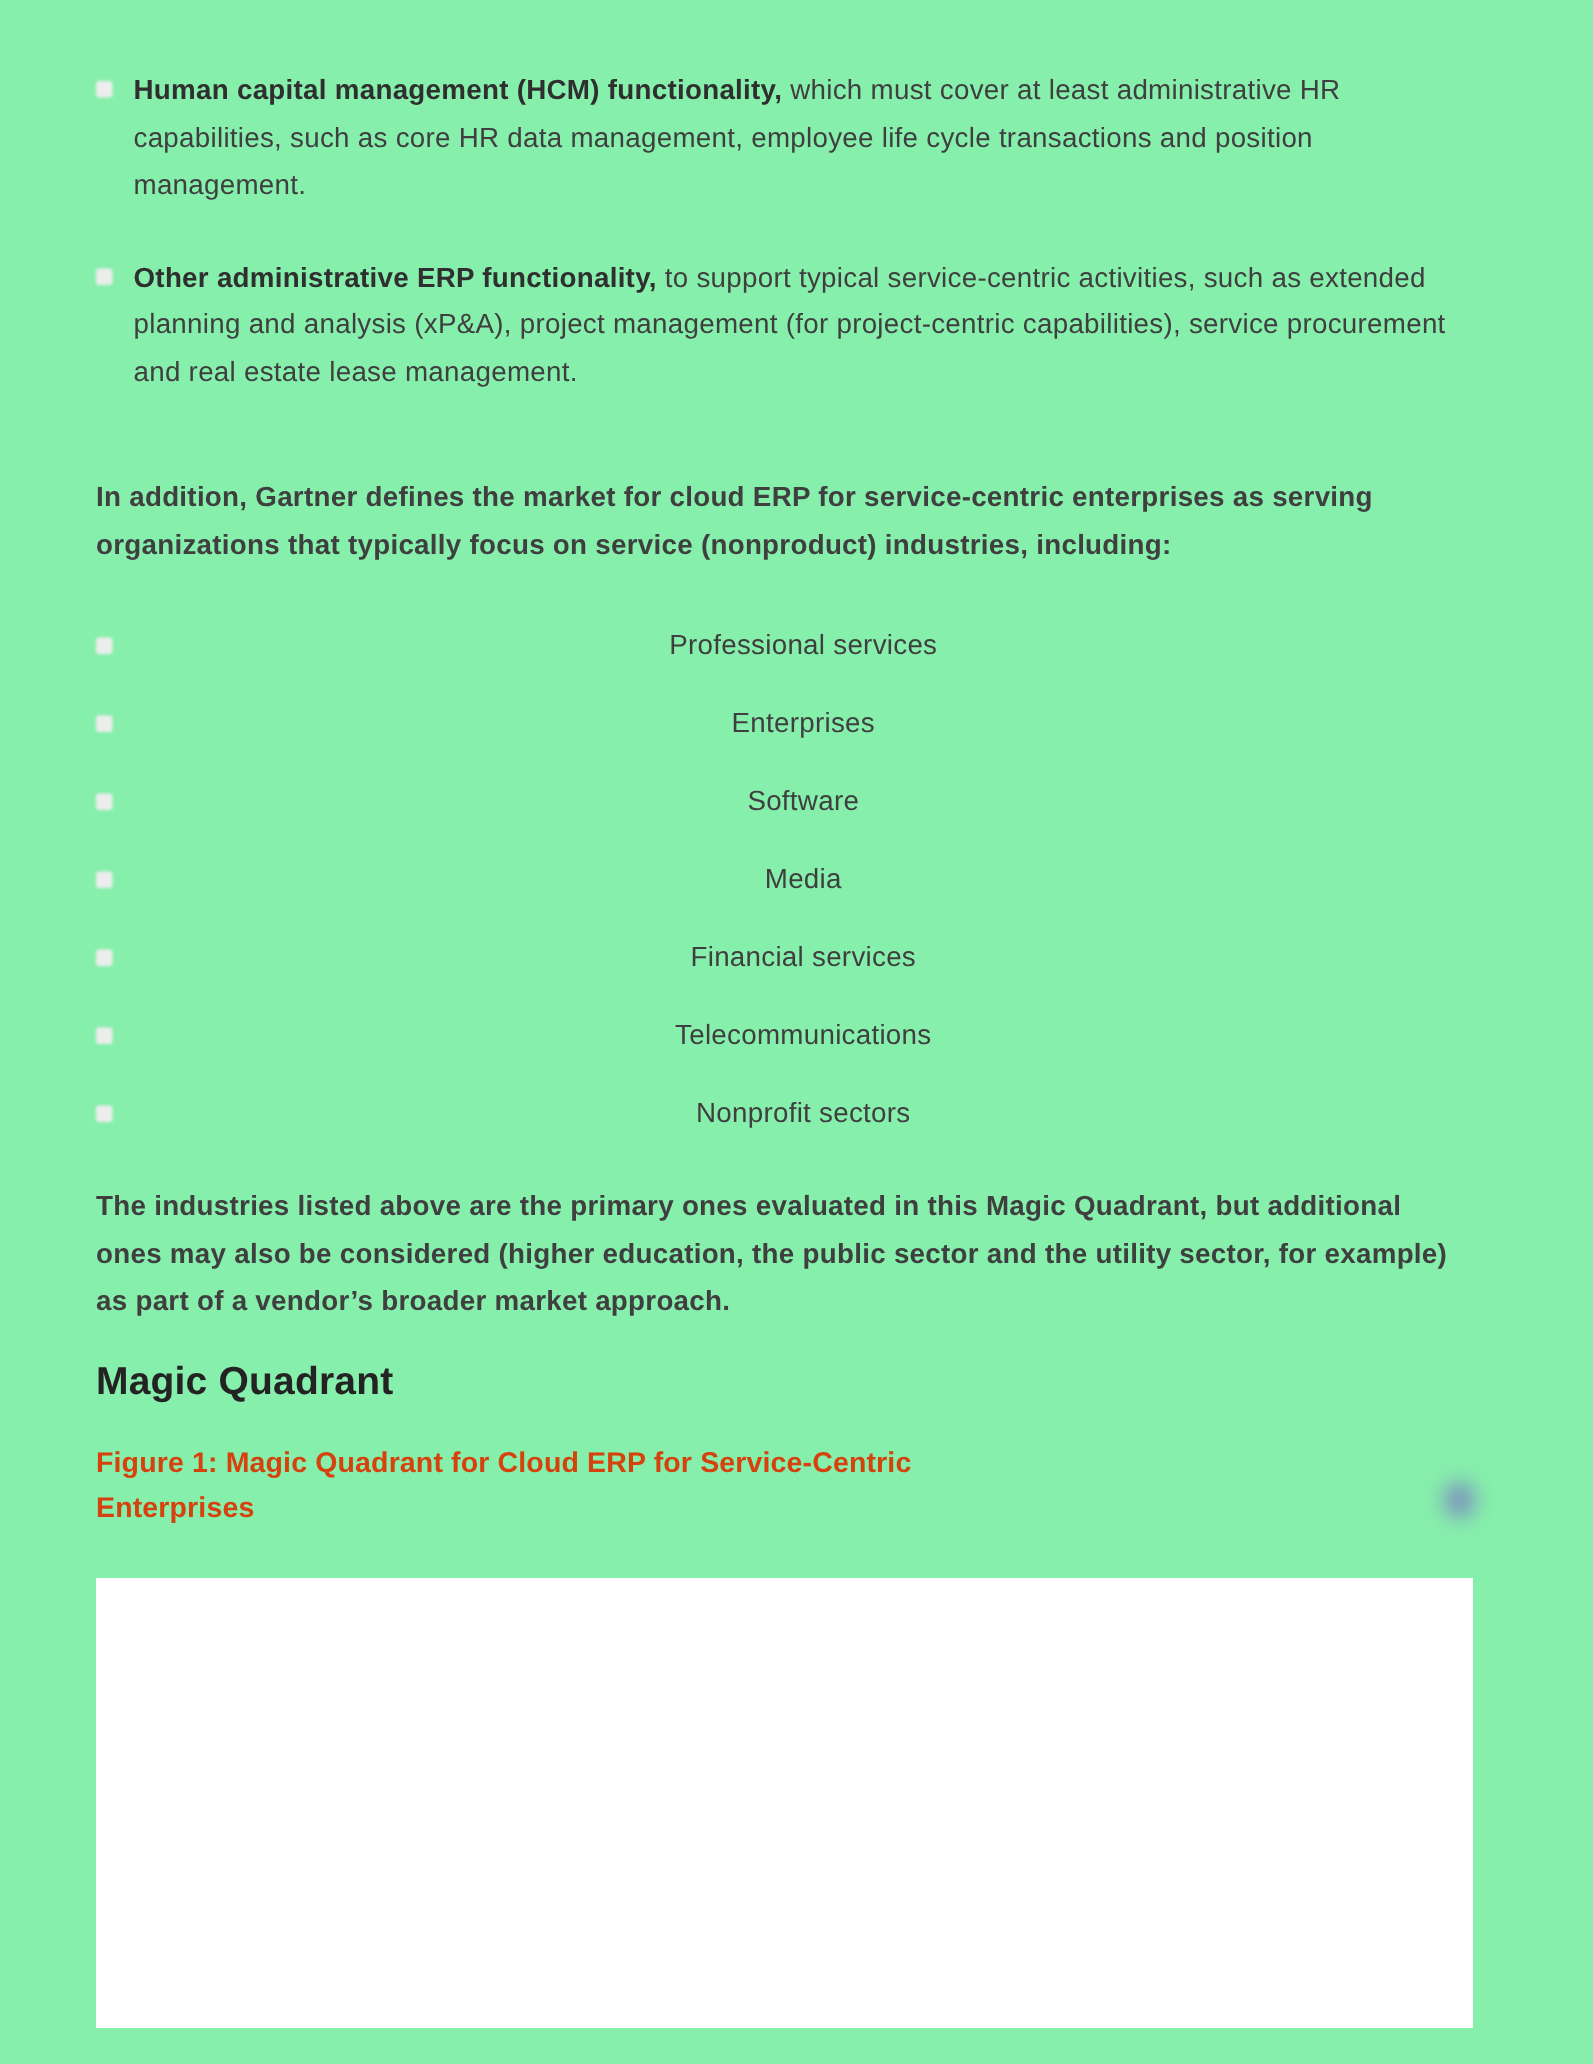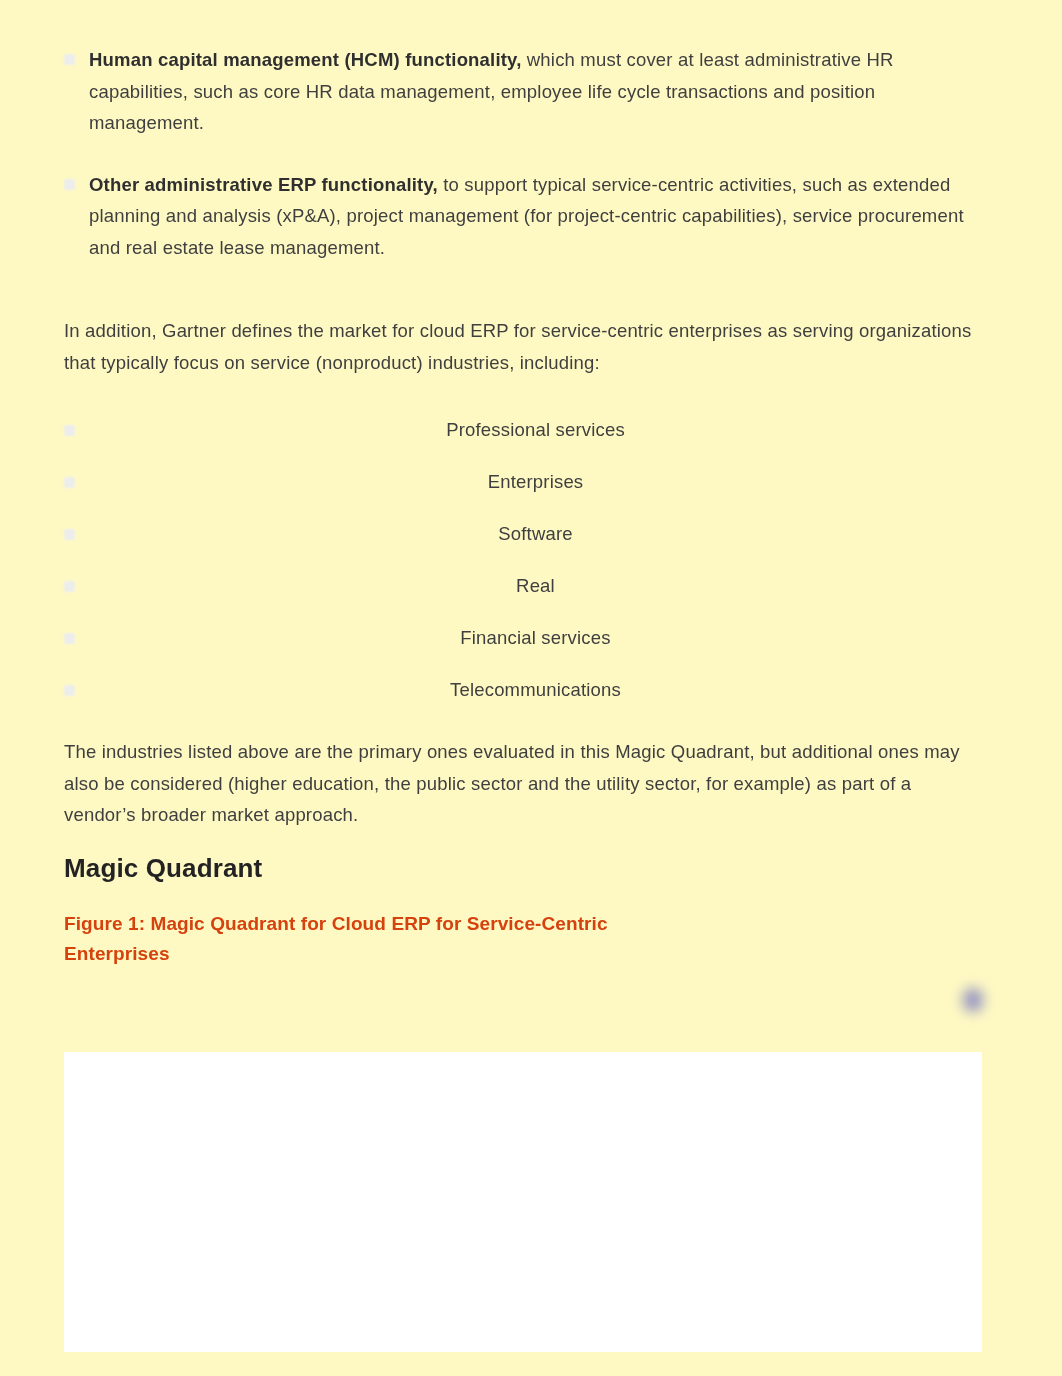--- a/index.html
+++ b/index.html
@@ -15,21 +15,21 @@
     color: #3f3f3f;
     position: relative;
     overflow: hidden;
     -webkit-font-smoothing: antialiased;
   }
 
   .page {
     position: relative;
     width: 1062px;
     height: 1376px;
-    background: #fef9c3;
+    background: #86efac;
     box-sizing: border-box;
     padding: 0;
   }
 
   .content {
     position: absolute;
     left: 64px;
     top: 44px;
     width: 918px;
   }
@@ -63,20 +63,21 @@
     font-weight: 700;
     color: #2f2f2f;
   }
 
   
   .para {
     font-size: 18.5px;
     line-height: 31.5px;
     color: #3f3f3f;
     letter-spacing: 0.01em;
+    font-weight: bold;
   }
 
   .para-gartner {
     margin-top: 52px;
   }
 
   
   .industry-list {
     margin-top: 26px;
     text-align: center;
@@ -169,30 +170,34 @@
       <div class="industry-item">
         <span class="bullet-marker"></span>
         <span>Enterprises</span>
       </div>
       <div class="industry-item">
         <span class="bullet-marker"></span>
         <span>Software</span>
       </div>
       <div class="industry-item">
         <span class="bullet-marker"></span>
-        <span>Real</span>
+        <span>Media</span>
       </div>
       <div class="industry-item">
         <span class="bullet-marker"></span>
         <span>Financial services</span>
       </div>
       <div class="industry-item">
         <span class="bullet-marker"></span>
         <span>Telecommunications</span>
       </div>
+      <div class="industry-item">
+        <span class="bullet-marker"></span>
+        <span>Nonprofit sectors</span>
+      </div>
     </div>
 
     <p class="para para-industries">The industries listed above are the primary ones evaluated in this Magic Quadrant, but additional ones may also be considered (higher education, the public sector and the utility sector, for example) as part of a vendor’s broader market approach.</p>
 
     <h2 class="section-heading">Magic Quadrant</h2>
 
     <div class="figure-caption">Figure 1: Magic Quadrant for Cloud ERP for Service-Centric Enterprises</div>
 
   </div>
 

